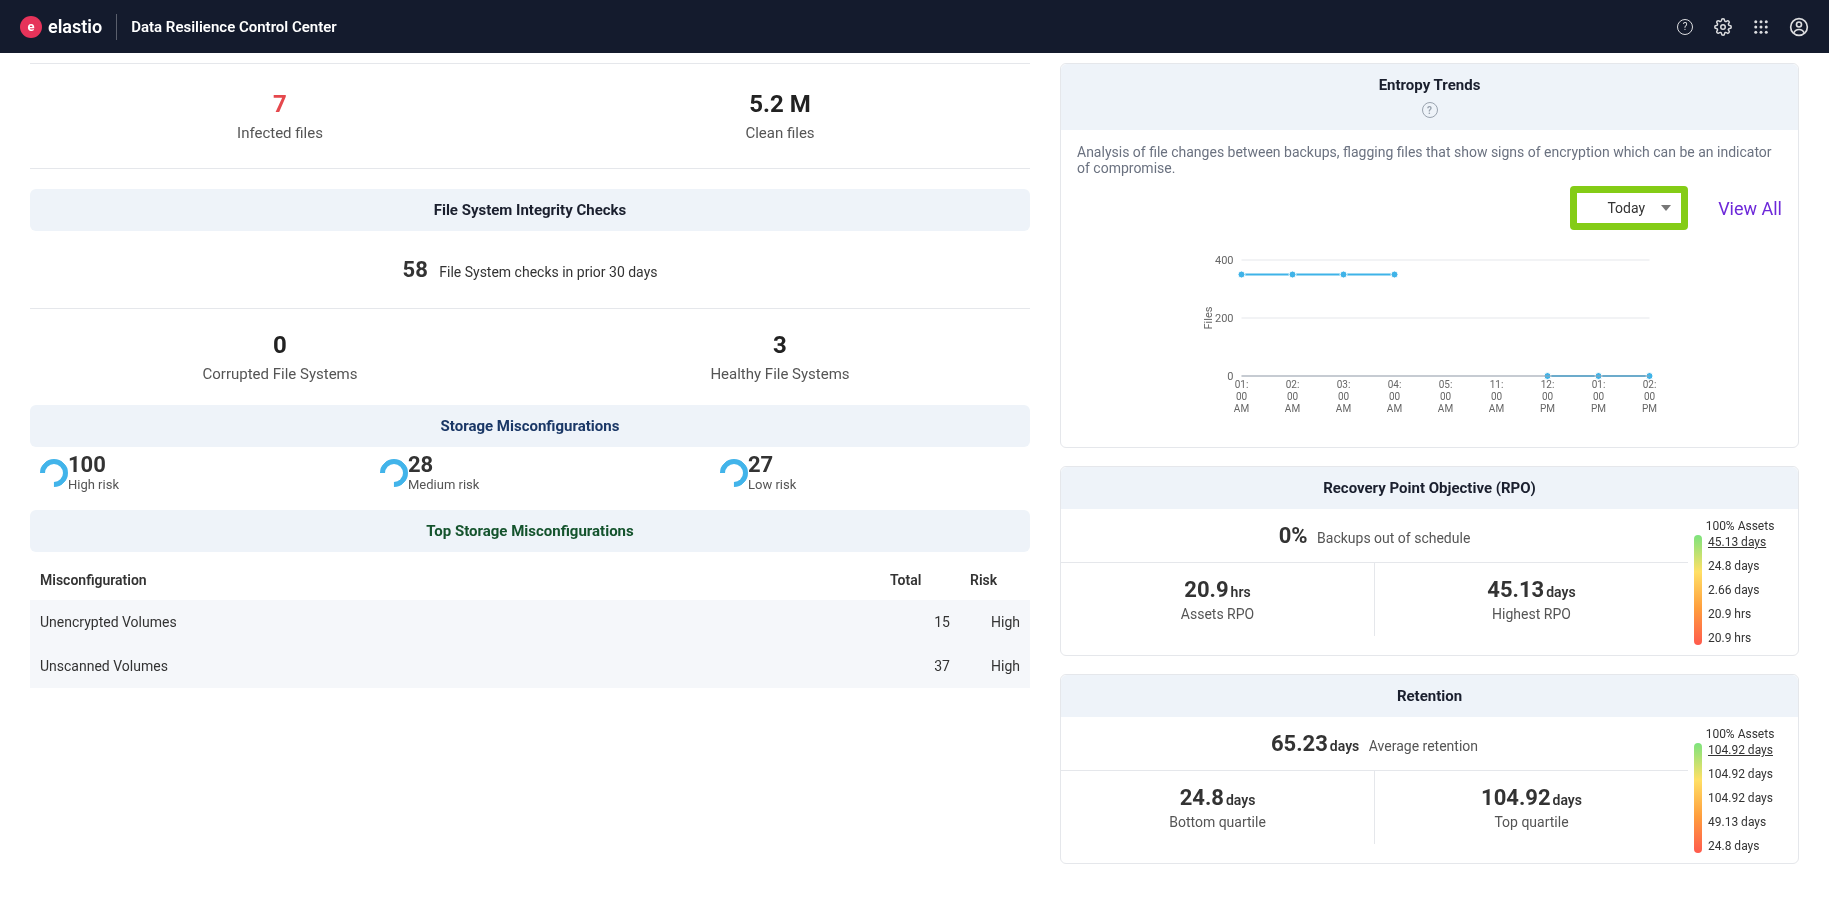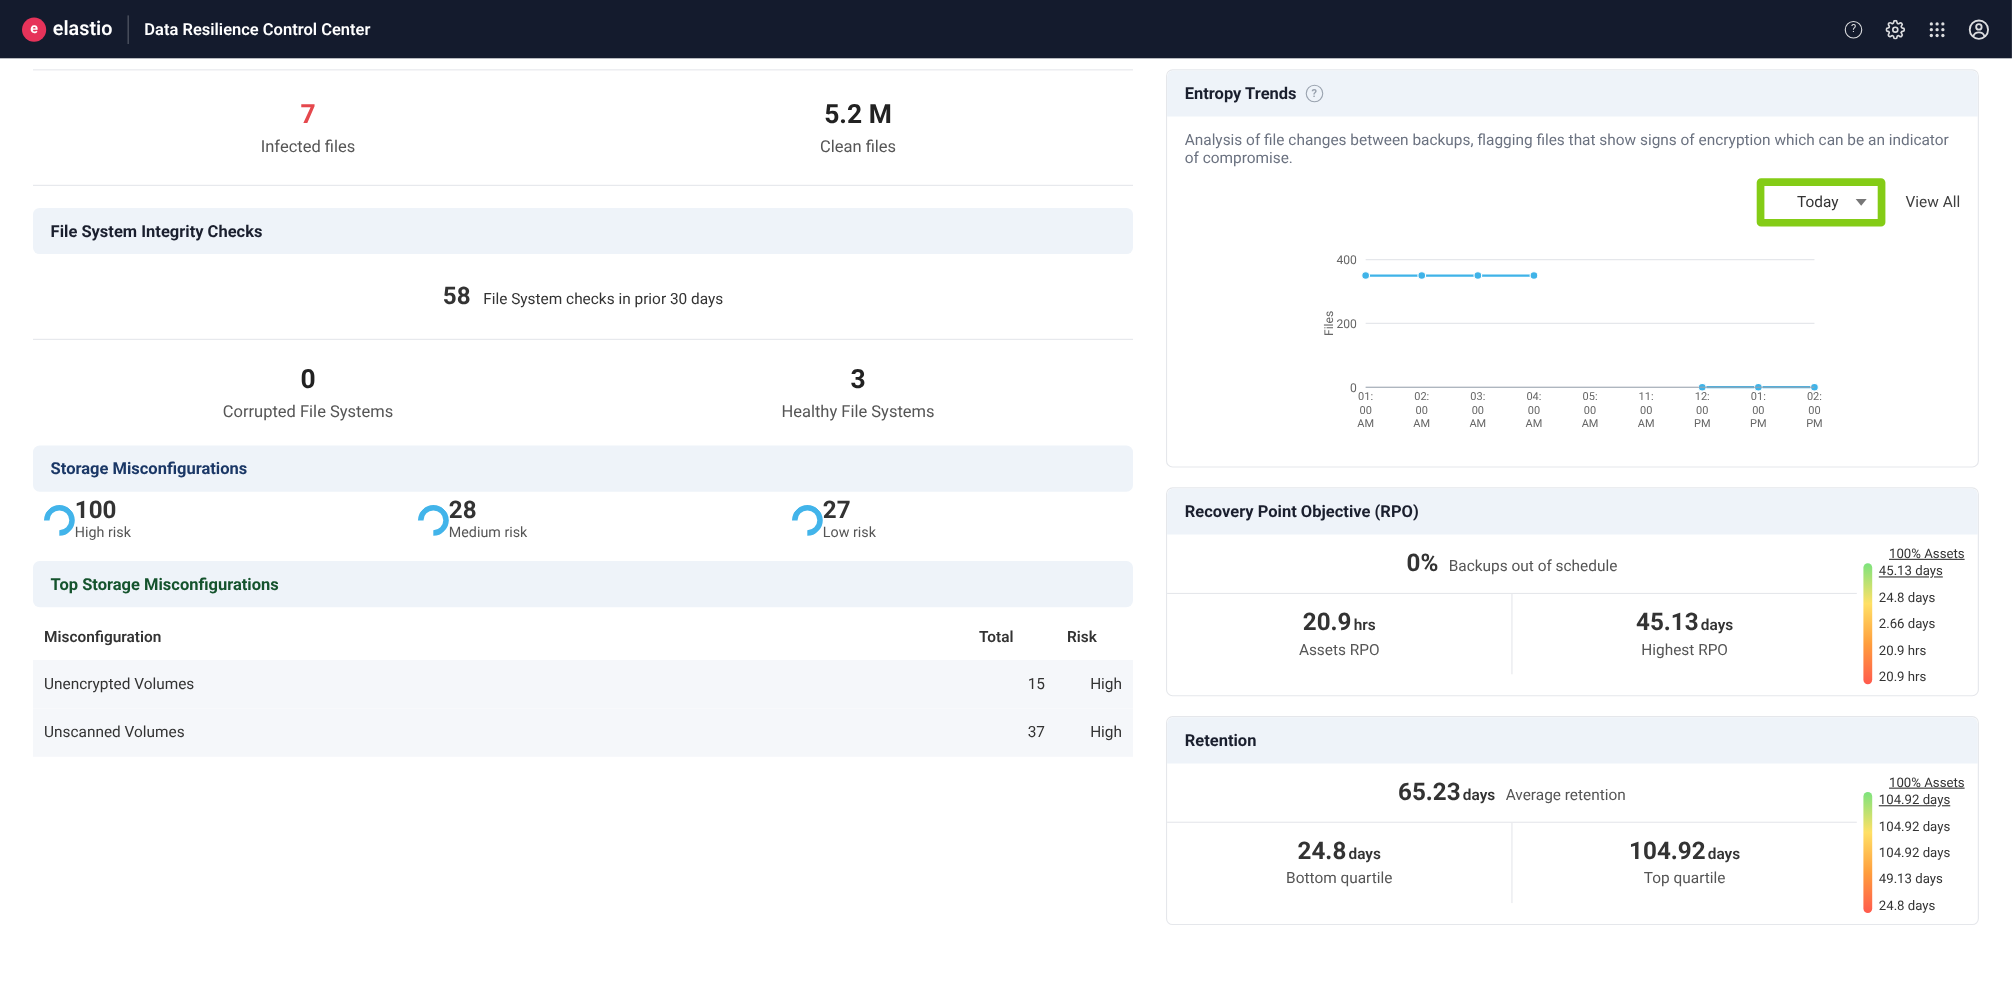--- a/index.html
+++ b/index.html
@@ -8,21 +8,21 @@
   .logo-area{display:flex;align-items:center;gap:14px;}
   .logo{display:flex;align-items:center;gap:6px;font-weight:600;font-size:18px;}
   .logo-badge{width:22px;height:22px;background:#e6335a;border-radius:50%;display:flex;align-items:center;justify-content:center;color:#fff;font-weight:bold;font-size:13px;}
   .divider{width:1px;height:26px;background:rgba(255,255,255,.3);}
   .app-title{font-size:15px;font-weight:600;}
   .topbar-actions{display:flex;align-items:center;gap:18px;opacity:.85;}
   .top-icon{width:20px;height:20px;display:flex;align-items:center;justify-content:center;}
   .page{display:flex;gap:30px;padding:10px 30px 30px;align-items:flex-start;}
   .main-col{flex:0 0 1000px;}
   .side-col{flex:1;min-width:480px;}
-  .section-header{background:#eef3f9;border-radius:6px;padding:12px 16px;font-weight:700;font-size:15px;color:#1a1f2e;display:flex;align-items:center;gap:8px;}
+  .section-header{background:#eef3f9;border-radius:6px;padding:12px 16px;font-weight:700;font-size:15px;color:#1a1f2e;display:flex;align-items:center;gap:8px;flex-direction:column;}
   .split-stats{display:flex;border-bottom:1px solid #e5e7eb;padding:24px 0;}
   .split-stats>div{flex:1;text-align:center;}
   .stat-val{font-size:24px;font-weight:700;color:#222;}
   .stat-val.danger{color:#e5484d;}
   .stat-label{font-size:15px;color:#555;margin-top:6px;}
   .center-metric{text-align:center;border-bottom:1px solid #e5e7eb;}
   .center-metric .big{font-size:22px;font-weight:700;margin-right:8px;}
   .risk-row{display:flex;gap:40px;padding:6px 10px 18px;}
   .risk-item{display:flex;align-items:center;}
   .gauge{width:28px;height:28px;border:5px solid #42b4ea;border-bottom-color:transparent;border-radius:50%;transform:rotate(45deg);}
@@ -33,34 +33,34 @@
   table.misconfig th.right{text-align:left;}
   table.misconfig td{padding:14px 10px;font-size:14px;color:#333;}
   table.misconfig td.right{text-align:right;}
   table.misconfig tr.striped{background:#f5f7fa;}
   .side-panel{border:1px solid #e5e7eb;border-radius:6px;margin-bottom:18px;}
   .side-panel .section-header{border-radius:6px 6px 0 0;}
   .panel-body{padding:14px 16px;font-size:14px;color:#6b7280;}
   .chart-toolbar{display:flex;justify-content:flex-end;align-items:center;gap:18px;margin-top:10px;}
   .select{border:7px solid #84cc16;border-radius:4px;padding:7px 36px 7px 30px;background:#fff;position:relative;color:#333;font-size:14px;}
   .select::after{content:"";position:absolute;right:10px;top:50%;width:0;height:0;border-left:5px solid transparent;border-right:5px solid transparent;border-top:6px solid #777;transform:translateY(-50%);}
-  .link{color:#404040;font-size:14px;cursor:pointer;}
+  .link{color:#6d28d9;font-size:18px;cursor:pointer;margin-left:12px;}
   .chart-wrap{padding:20px 10px 10px 10px;}
   svg.chart{width:100%;height:170px;}
   .kpi-row{border-top:1px solid #e5e7eb;padding:14px 0;text-align:center;}
   .kpi-split{display:flex;border-top:1px solid #e5e7eb;}
   .kpi-split>div{flex:1;text-align:center;padding:14px 0;}
   .kpi-split>div:first-child{border-right:1px solid #e5e7eb;}
   .kpi-val{font-size:22px;font-weight:700;}
   .kpi-unit{font-size:14px;font-weight:600;margin-left:2px;}
   .kpi-label{font-size:14px;color:#555;margin-top:4px;}
   .rpo-layout{display:flex;}
   .rpo-left{flex:1;}
   .rpo-scale{width:110px;padding:10px 12px 10px 6px;font-size:12px;color:#333;}
-  .scale-top{text-align:right;font-size:12px;color:#333;margin-bottom:2px;text-decoration:underline;}
+  .scale-top{text-align:center;font-size:12px;color:#333;margin-bottom:2px;}
   .scale-list{display:flex;align-items:stretch;gap:6px;}
   .scale-bar{width:8px;border-radius:4px;background:linear-gradient(to bottom,#7de37d,#ffe066,#ff9e3d,#ff5a4d);}
   .scale-labels{display:flex;flex-direction:column;justify-content:space-between;flex:1;}
   .scale-labels span{white-space:nowrap;}
   .info-icon{width:16px;height:16px;border:1.5px solid #9aa3af;border-radius:50%;display:inline-flex;align-items:center;justify-content:center;font-size:10px;color:#9aa3af;}
   .spacer-top{padding:26px 0;}
   .risk-col{flex:1;}
 </style>
 </head>
 <body>

